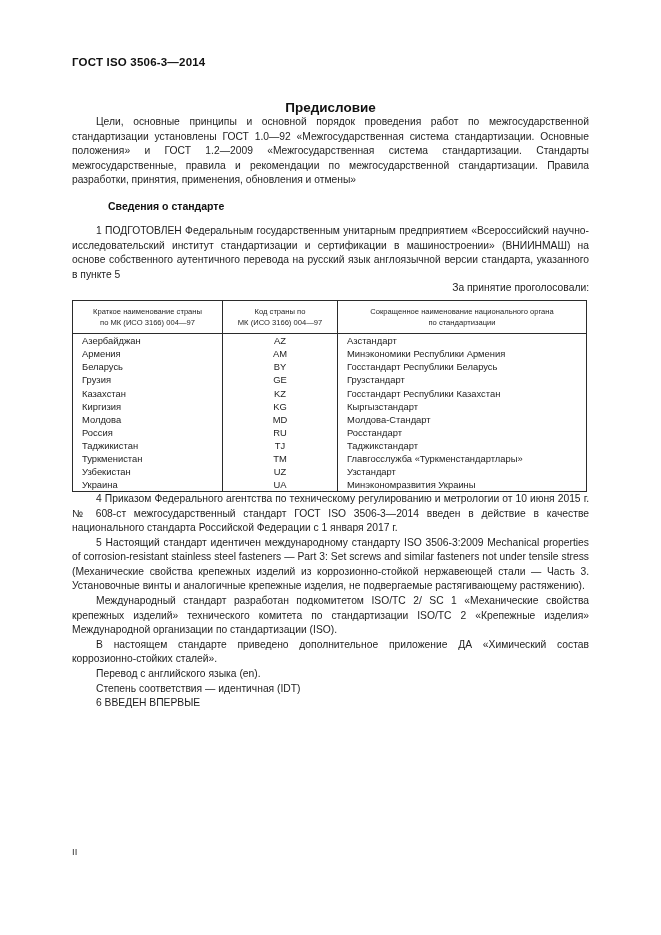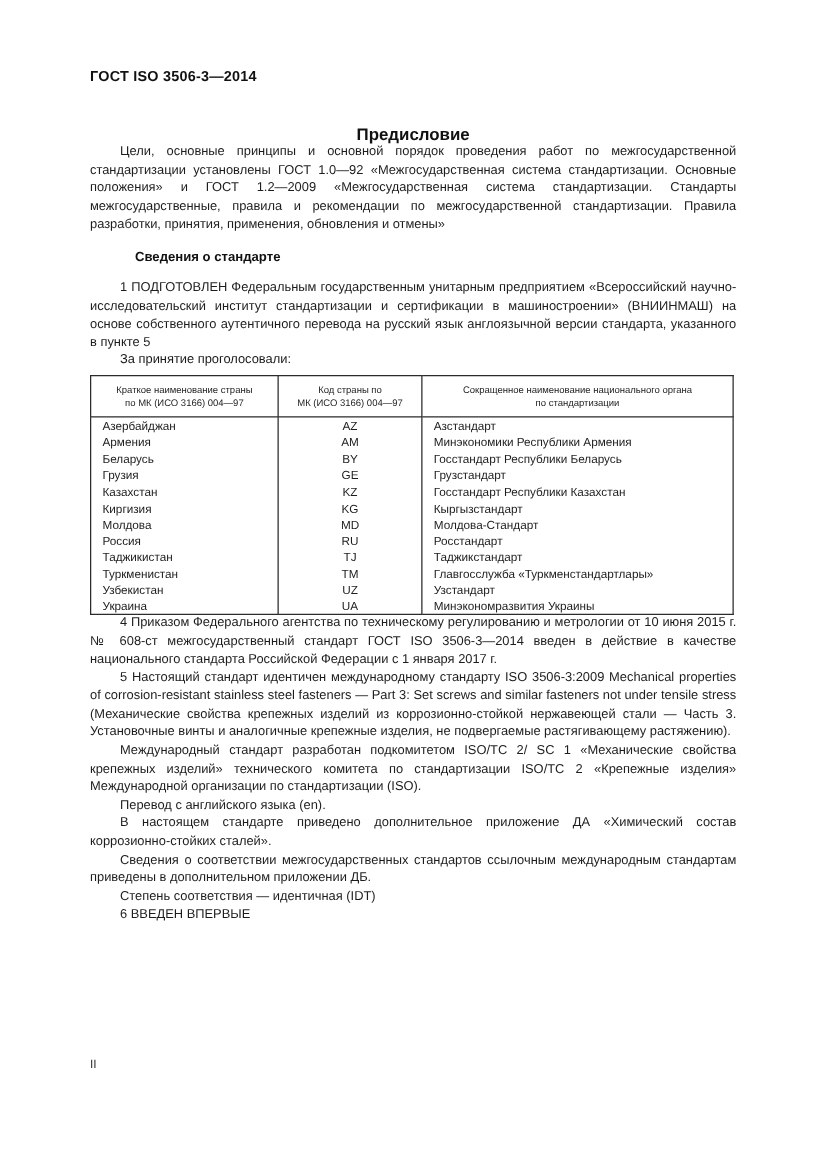--- a/index.html
+++ b/index.html
@@ -49,21 +49,21 @@
     text-align: justify;
     text-justify: inter-word;
     margin: 0;
     color: #1d1d1d;
     hyphens: none;
   }
   .p-indent {
     text-indent: 24px;
   }
   .gap-lg { margin-top: 17px; }
-  .gap-md { margin-top: 14px; }
+  .gap-md { margin-top: 14px; text-align: right; }
   .gap-sm { margin-top: 0px; }
   .subhead {
     font-size: 10.5px;
     font-weight: bold;
     margin: 12px;
     padding-left: 24px;
     color: #111;
   }
   .vote-line {
     font-size: 10.3px;
@@ -213,25 +213,24 @@
         </tr>
       </tbody>
     </table>
 
     <p class="para p-indent gap-lg">4  Приказом Федерального агентства по техническому регулированию и метрологии от 10 июня 2015 г.№ 608-ст межгосударственный стандарт ГОСТ ISO 3506-3—2014 введен в действие в качестве национального стандарта Российской Федерации с 1 января 2017 г.</p>
 
     <p class="para p-indent gap-lg">5  Настоящий стандарт идентичен международному стандарту ISO 3506-3:2009 Mechanical properties of corrosion-resistant stainless steel fasteners — Part 3: Set screws and similar fasteners not under tensile stress (Механические свойства крепежных изделий из коррозионно-стойкой нержавеющей стали — Часть 3. Установочные винты и аналогичные крепежные изделия, не подвергаемые растягивающему растяжению).</p>
 
     <p class="para p-indent gap-sm">Международный стандарт разработан подкомитетом ISO/TC 2/ SC 1 «Механические свойства крепежных изделий» технического комитета по стандартизации ISO/TC 2 «Крепежные изделия» Международной организации по стандартизации (ISO).</p>
 
+    <p class="para p-indent gap-sm">В настоящем стандарте приведено дополнительное приложение ДА «Химический состав коррозионно-стойких сталей».</p>
+
     <p class="para p-indent gap-sm">Перевод с английского языка (en).</p>
 
-    <p class="para p-indent gap-sm">В настоящем стандарте приведено дополнительное приложение ДА «Химический состав коррозионно-стойких сталей».</p>
-
-    <p class="para p-indent gap-sm">Сведения о соответствии межгосударственных стандартов ссылочным международным стандартам приведены в дополнительном приложении ДБ.</p>
 
     <p class="para p-indent gap-sm">Степень соответствия — идентичная (IDT)</p>
 
     <p class="para p-indent gap-lg">6  ВВЕДЕН ВПЕРВЫЕ</p>
 
   </div>
 
   <div class="page-number">II</div>
 
 </div>

